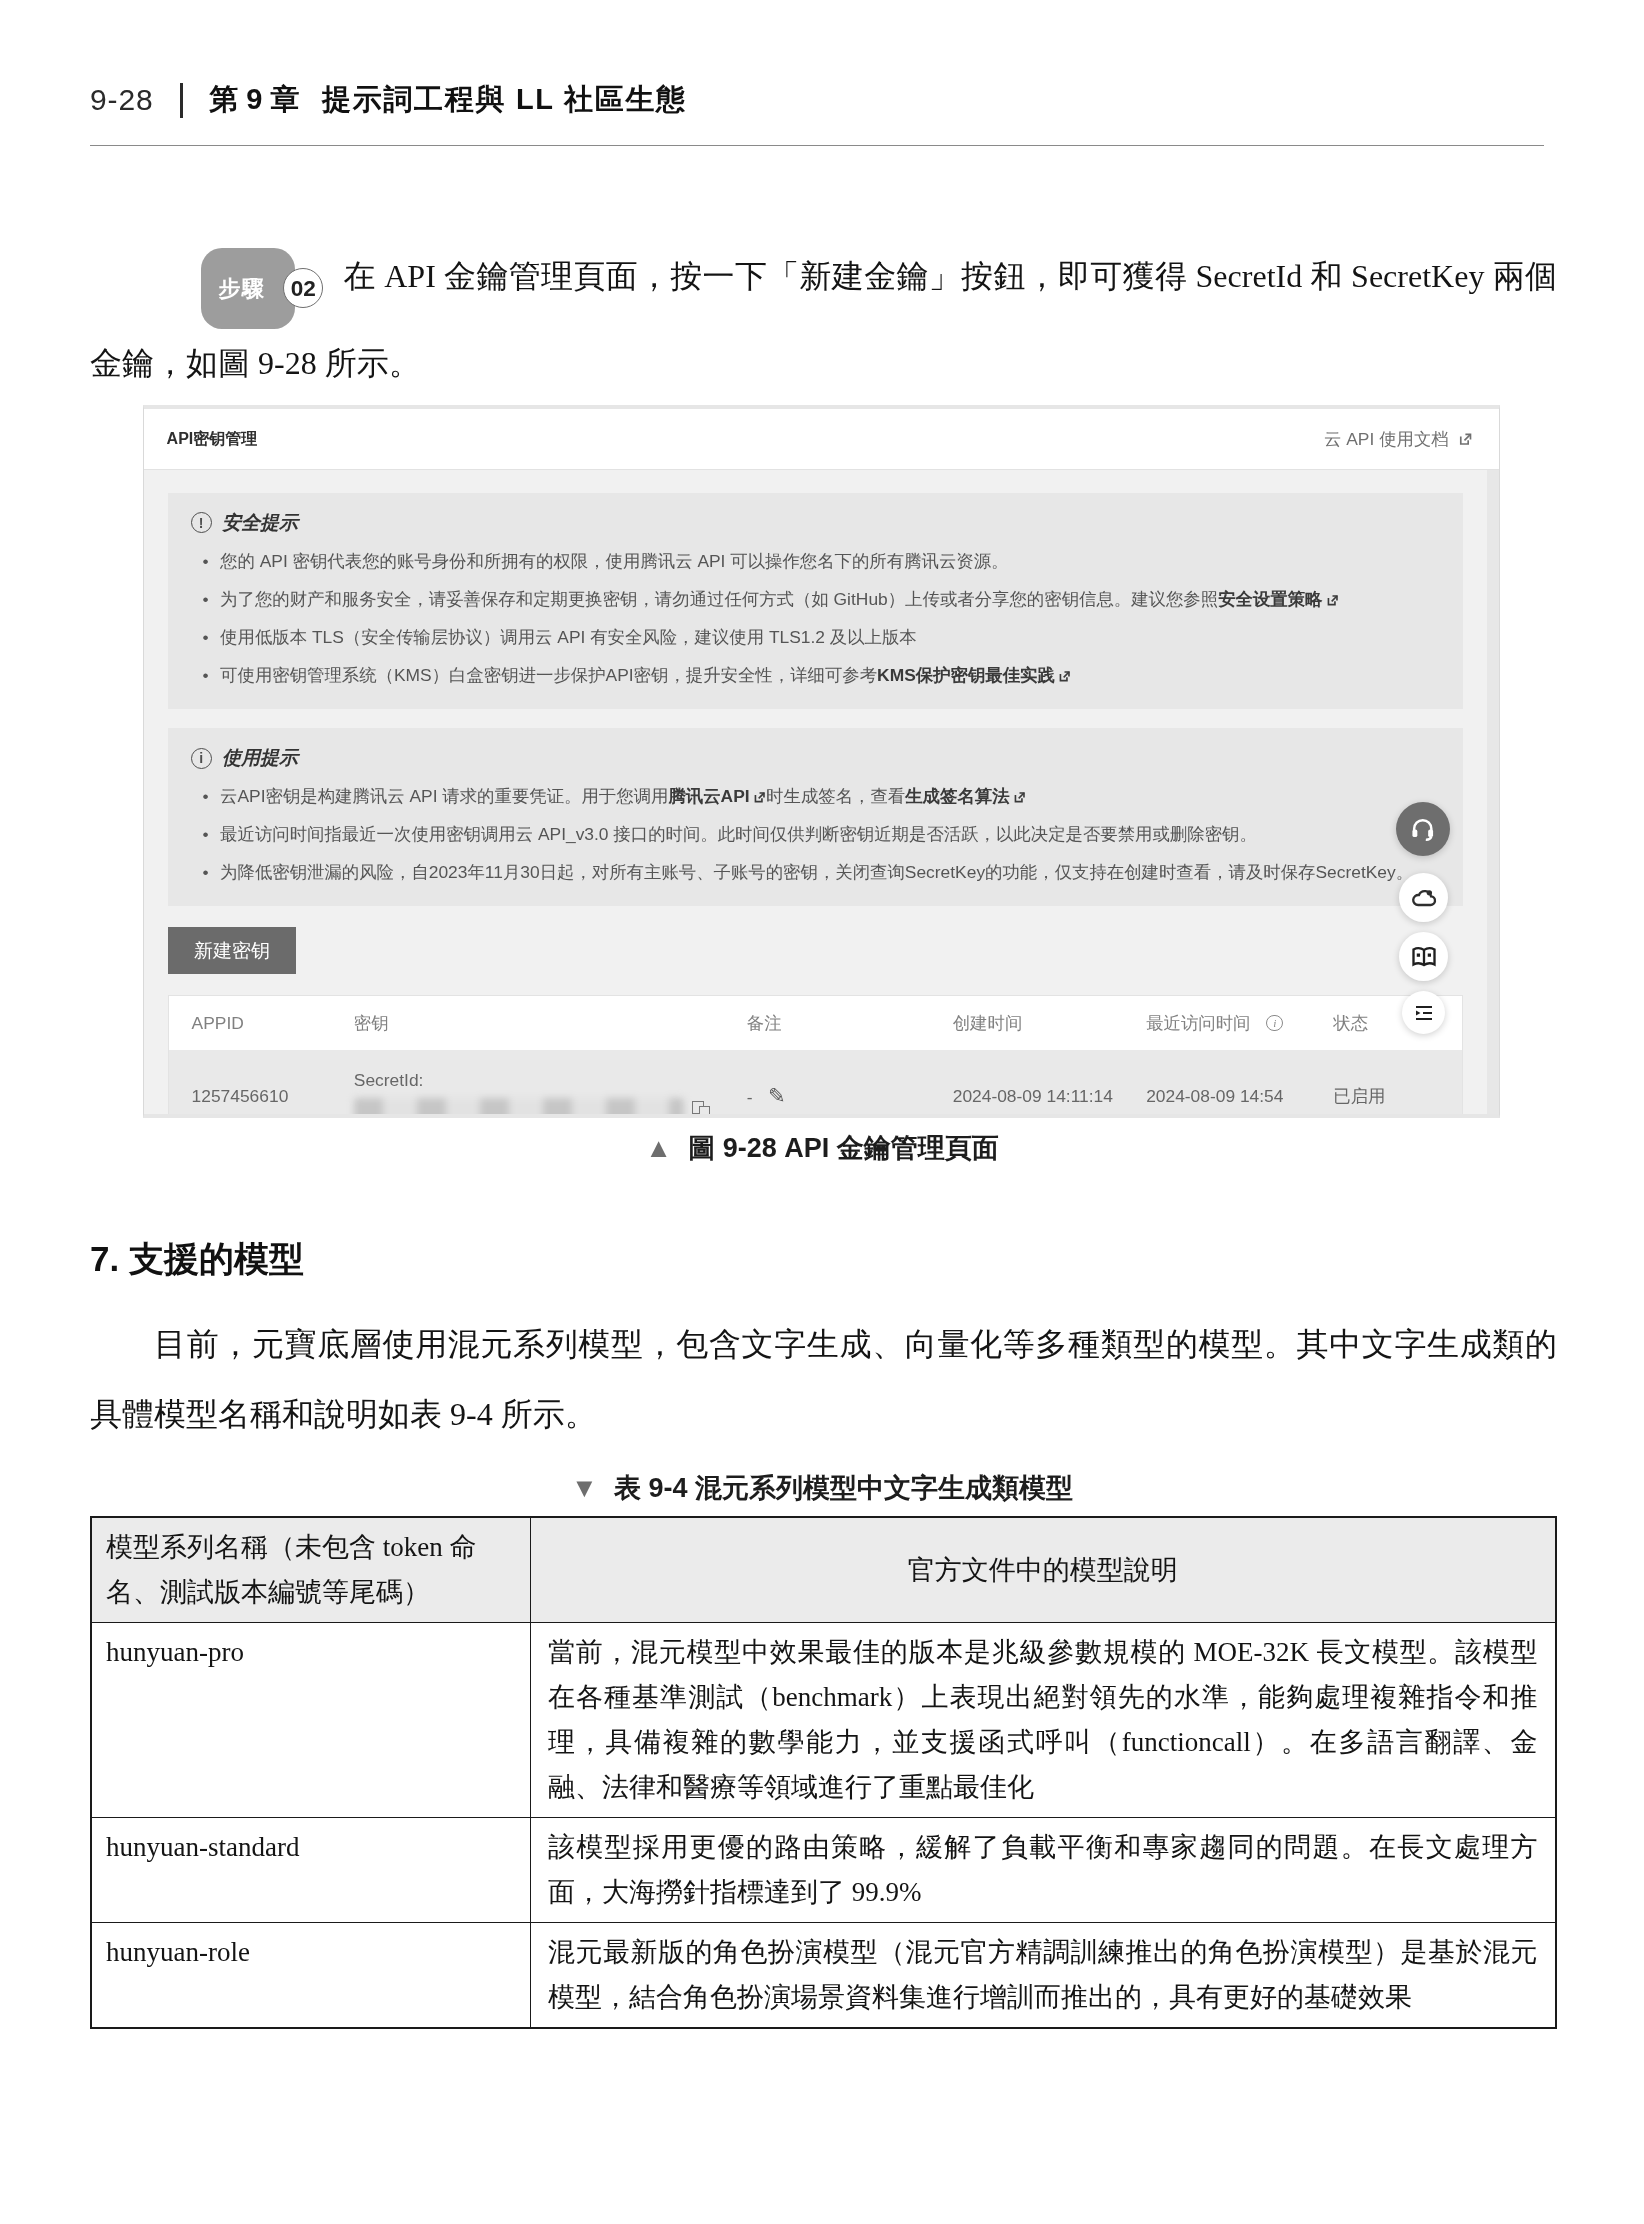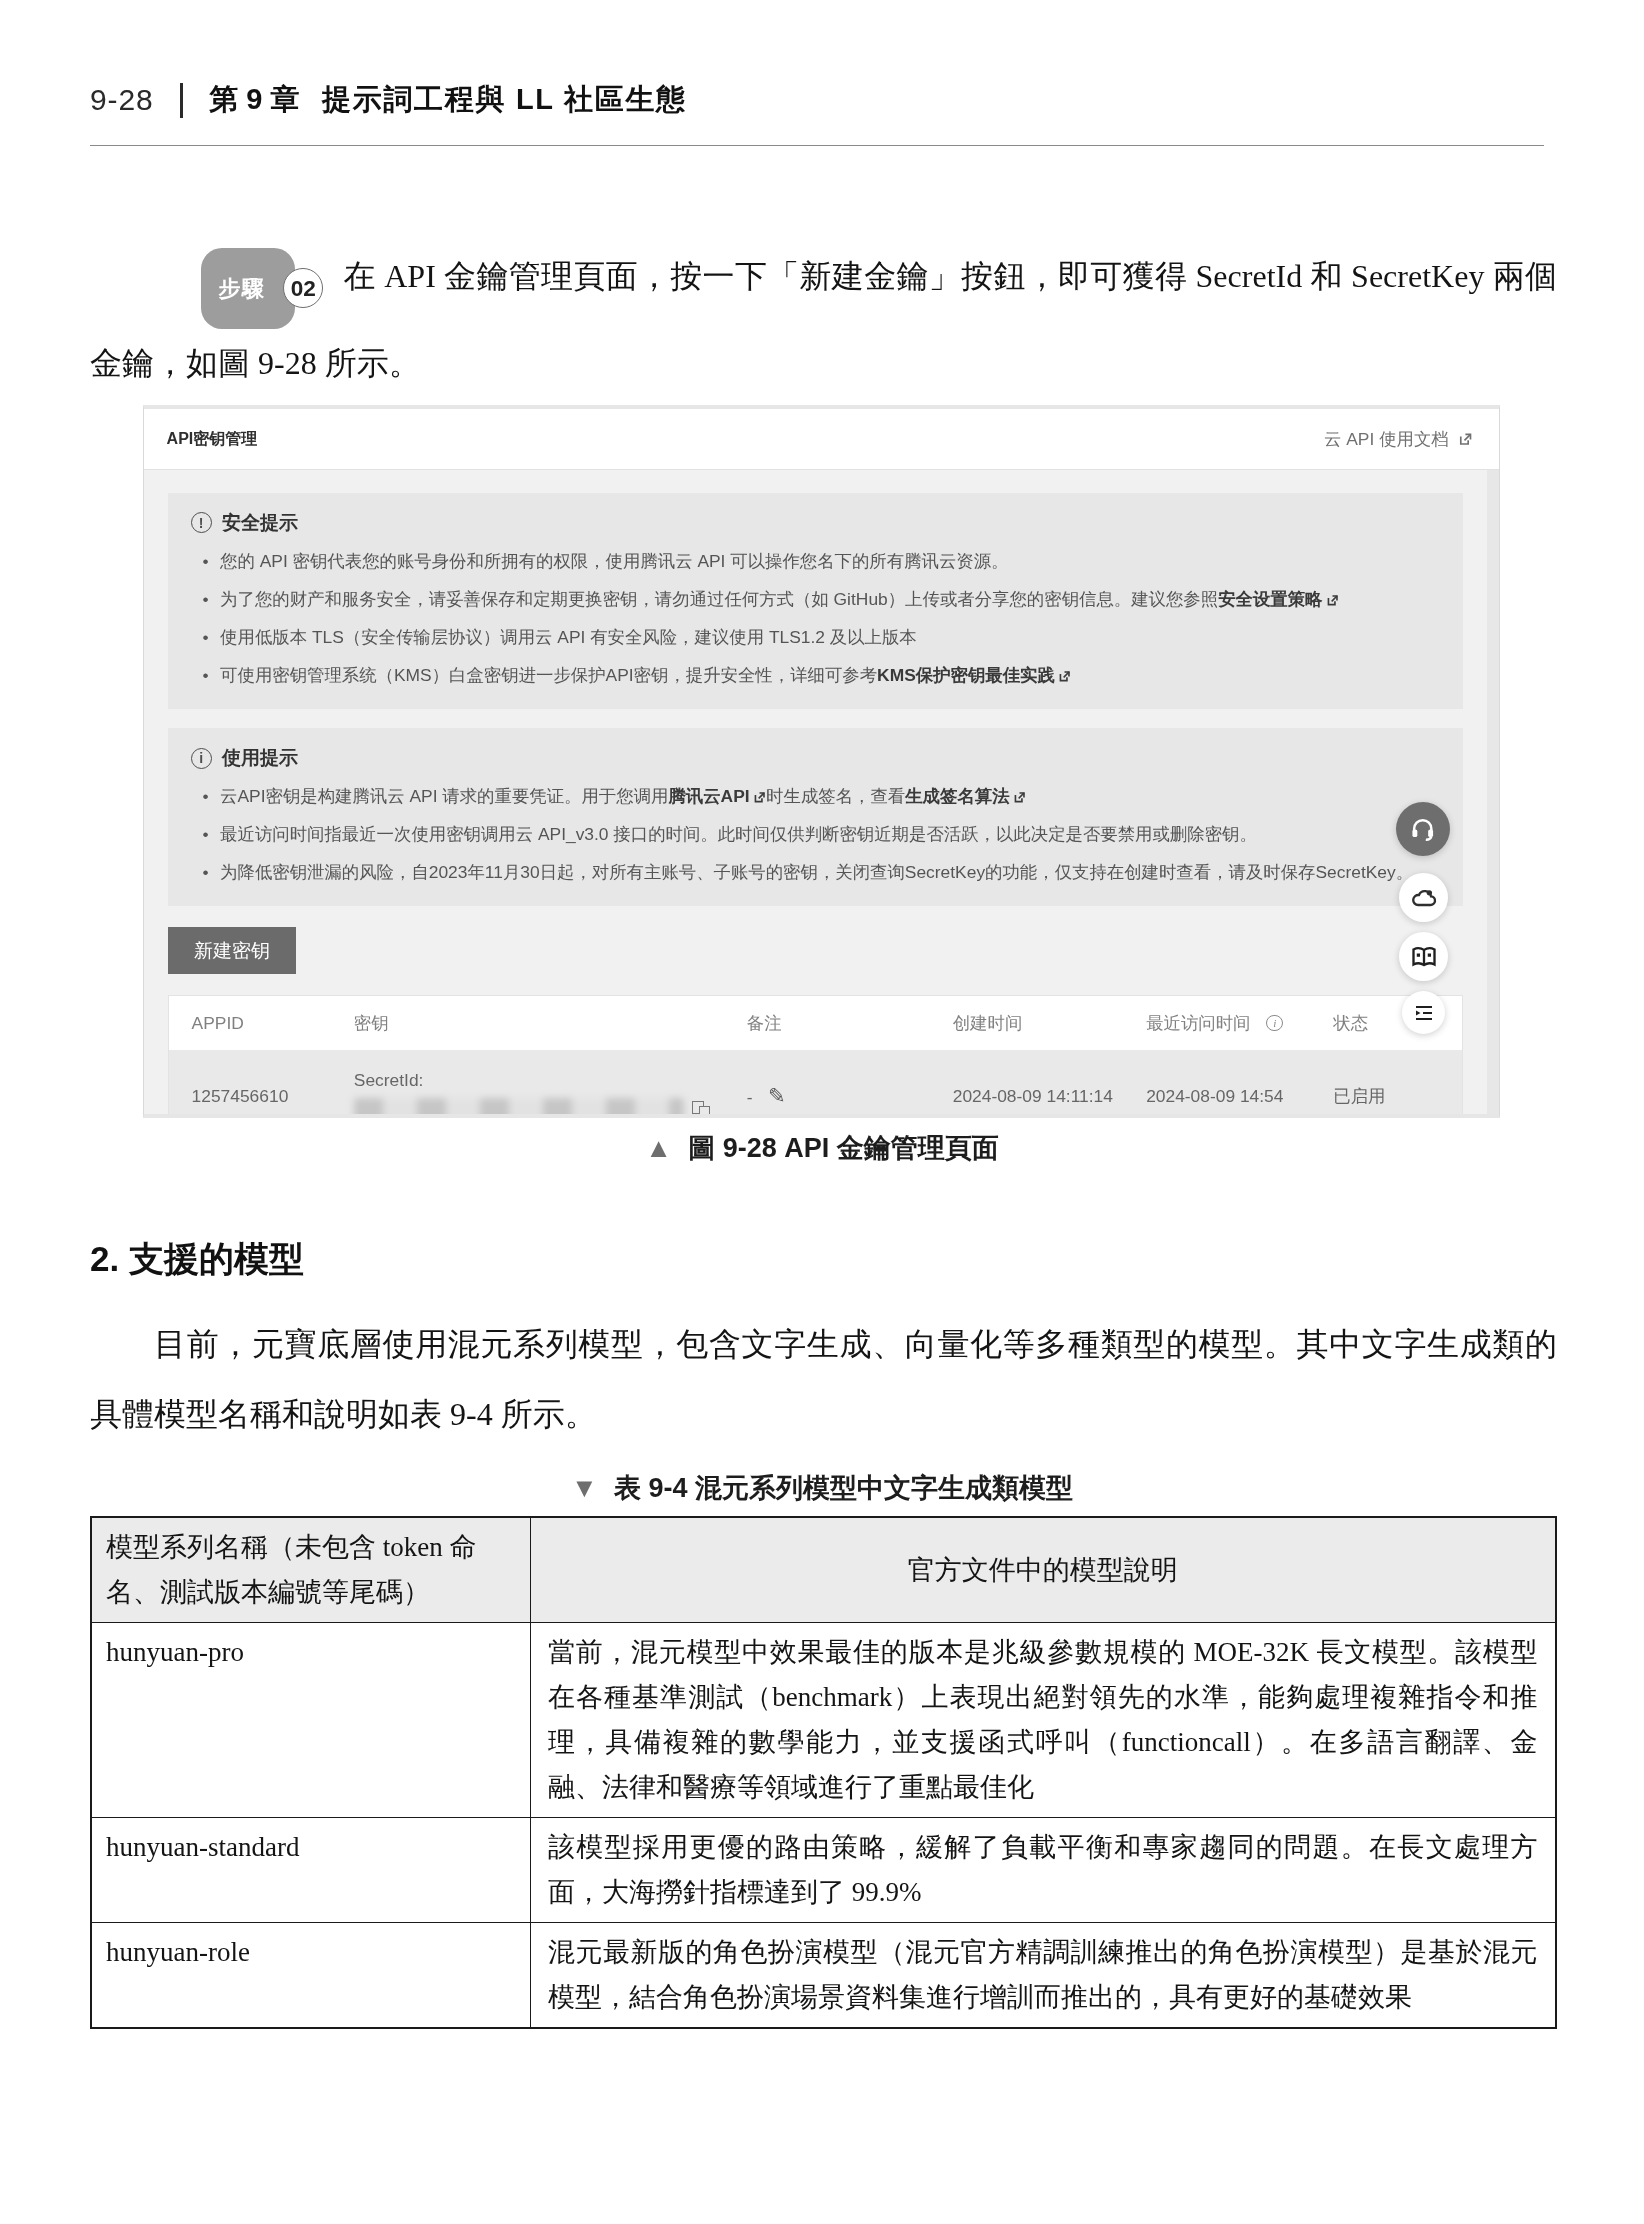--- a/index.html
+++ b/index.html
@@ -36,21 +36,21 @@
   .shot-title { font-size:16px; font-weight:bold; color:#2f2f2f;text-align:right; }
   .shot-doclink { font-size:17.4px; color:#707070; display:flex; align-items:center; gap:6px; cursor:pointer;justify-content:space-between; }
   .shot-body { position:absolute; top:61px; left:0; right:12px; bottom:0; padding:22.6px 24px 0 24px; }
   .shot-scrollstrip { position:absolute; top:61px; right:0; width:12px; bottom:0; background:#e7e7e7; }
 
   .tip-panel { background:#e7e7e7; padding:17.4px 22.6px 21px 22.6px; }
   .tip-panel + .tip-panel { margin-top:19px; }
   .tip-head { display:flex; align-items:center; gap:10.4px; }
   .tip-icon { width:21px; height:21px; border:1.7px solid #4d4d4d; border-radius:50%; color:#4d4d4d;
     display:flex; align-items:center; justify-content:center; font-size:14px; font-weight:bold; flex:none; }
-  .tip-title { font-size:19px; font-weight:bold; color:#333; }
+  .tip-title { font-size:19px; font-weight:bold; color:#333;font-style:italic; }
   .tip-list { list-style:none; margin-top:5.2px; }
   .tip-list li { font-size:17.4px; color:#555; line-height:25px; margin-top:13px; padding-left:29.5px; position:relative; }
   .tip-list li::before { content:"•"; position:absolute; left:12px; color:#555; }
   .tip-link { font-weight:bold; color:#3a3a3a; cursor:pointer; }
   .ext-ico { display:inline-block; vertical-align:-1.7px; margin-left:3.5px; }
 
   .newkey-btn { display:inline-block; margin:21px 0 0 0; background:#6b6b6b; color:#fff;
     font-size:19px; padding:10.4px 26px; border:none; cursor:pointer; }
 
   .key-card { margin-top:21px; background:#fff; border:0.9px solid #e3e3e3; height:186px; position:relative; }
@@ -264,21 +264,21 @@
           <path d="M4 9.5l4.5 2.5L4 14.5z" fill="#1f1f1f" stroke="none"></path>
         </svg>
     </div>
   </div>
 
   <div class="fig-caption">
     <span class="cap-marker">▲</span>
     <span>圖 9-28  API 金鑰管理頁面</span>
   </div>
 
-  <h2 class="sec-heading">2. 支援的模型</h2>
+  <h2 class="sec-heading">7. 支援的模型</h2>
   <p class="body-para">目前，元寶底層使用混元系列模型，包含文字生成、向量化等多種類型的模型。其中文字生成類的具體模型名稱和說明如表 9-4 所示。</p>
 
   <div class="tbl-caption">
     <span class="cap-marker">▼</span>
     <span>表 9-4  混元系列模型中文字生成類模型</span>
   </div>
 
   <table class="models">
     <thead>
       <tr>

